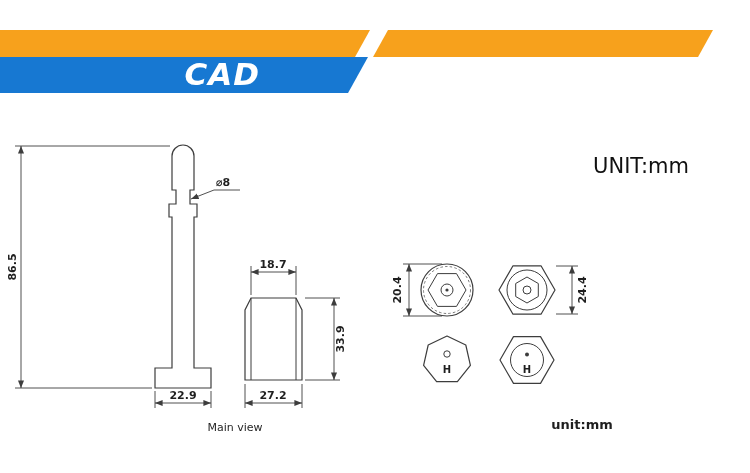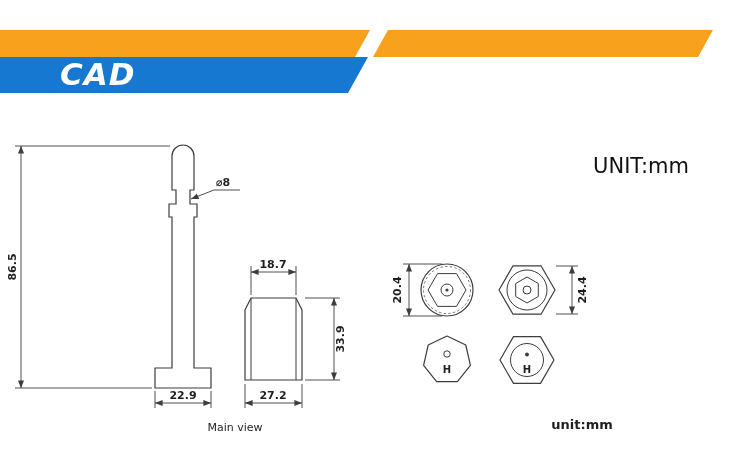--- a/index.html
+++ b/index.html
@@ -12,21 +12,21 @@
   }
 
   
   .band { position:absolute; transform-origin:top left; }
   .band-orange-left  { top:30px; left:-30px; width:400px; height:27px; background:#F7A11C; transform:skewX(-29deg); }
   .band-orange-right { top:30px; left:388px; width:325px; height:27px; background:#F7A11C; transform:skewX(-29deg); }
   .band-blue         { top:57px; left:-40px; width:408px; height:36px; background:#1778D2; transform:skewX(-29deg); }
 
   .brand {
     position:absolute; top:57px; left:60px; width:200px; height:50px;
-    line-height:35px; text-align:left;
+    line-height:35px; text-align:right;
     color:#ffffff; font-size:31px; font-weight:bold; font-style:italic;
     letter-spacing:1px;
   }
 
   
   .drawing { position:absolute; left:0; top:100px; }
 
   svg text { font-family:"DejaVu Sans", sans-serif; fill:#1f1f1f; }
   .dim       { font-size:11px; font-weight:bold; }
   .small-lbl { font-size:11px; font-weight:normal; }

